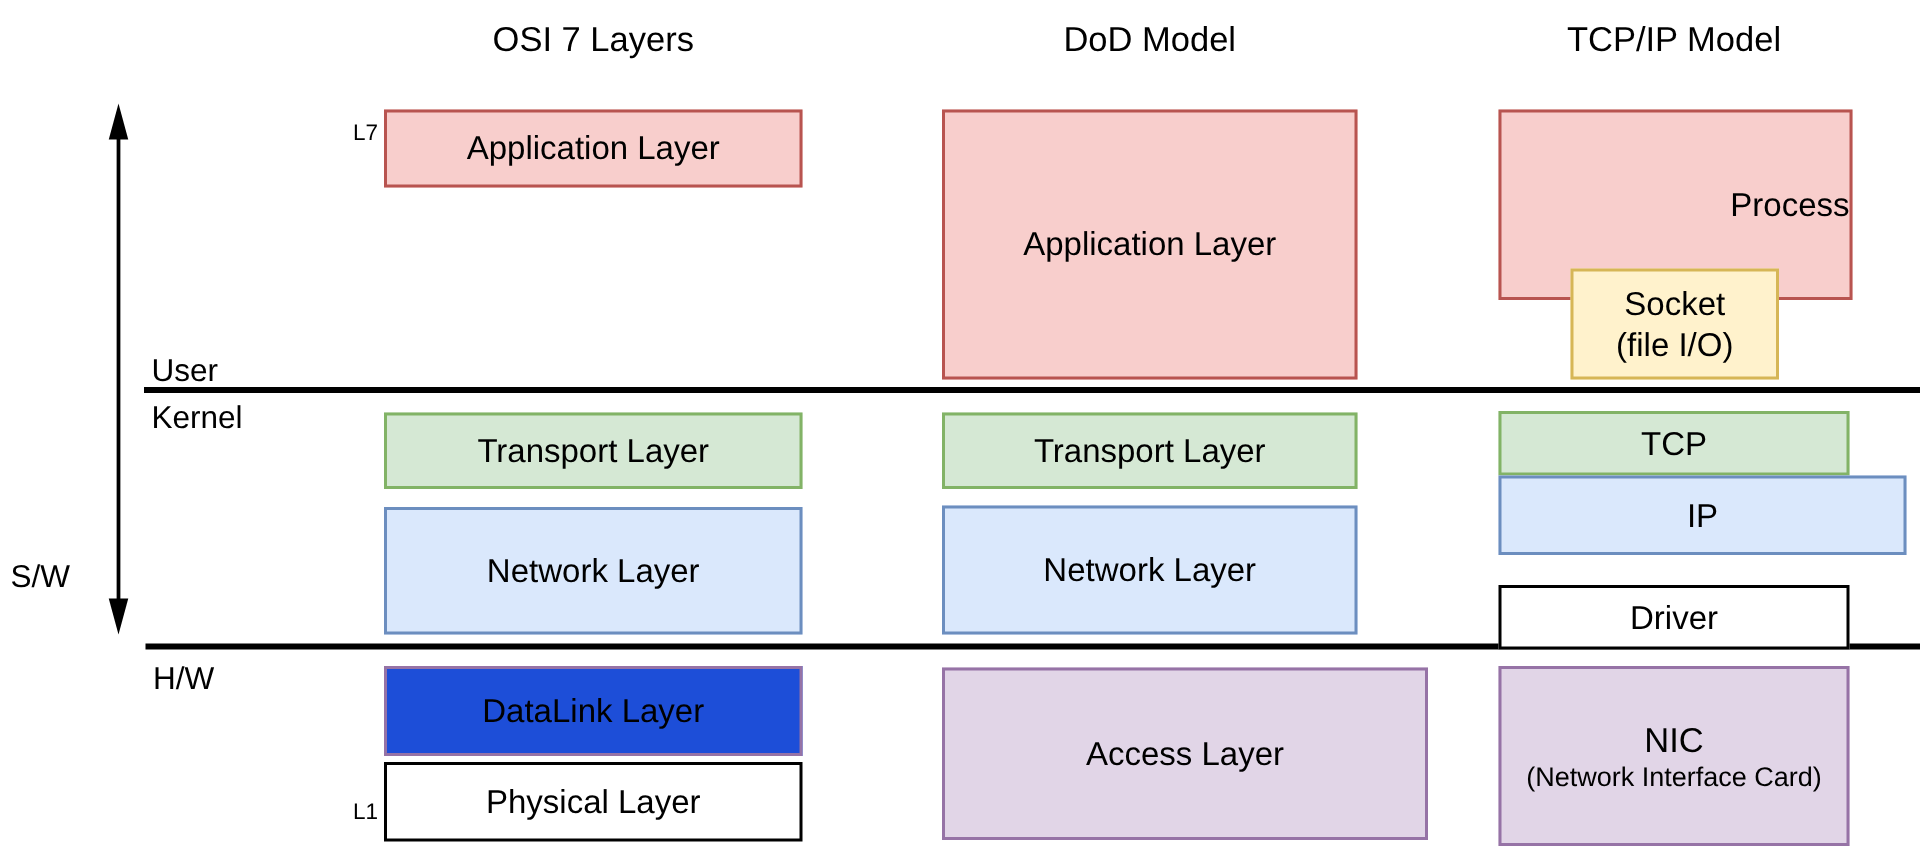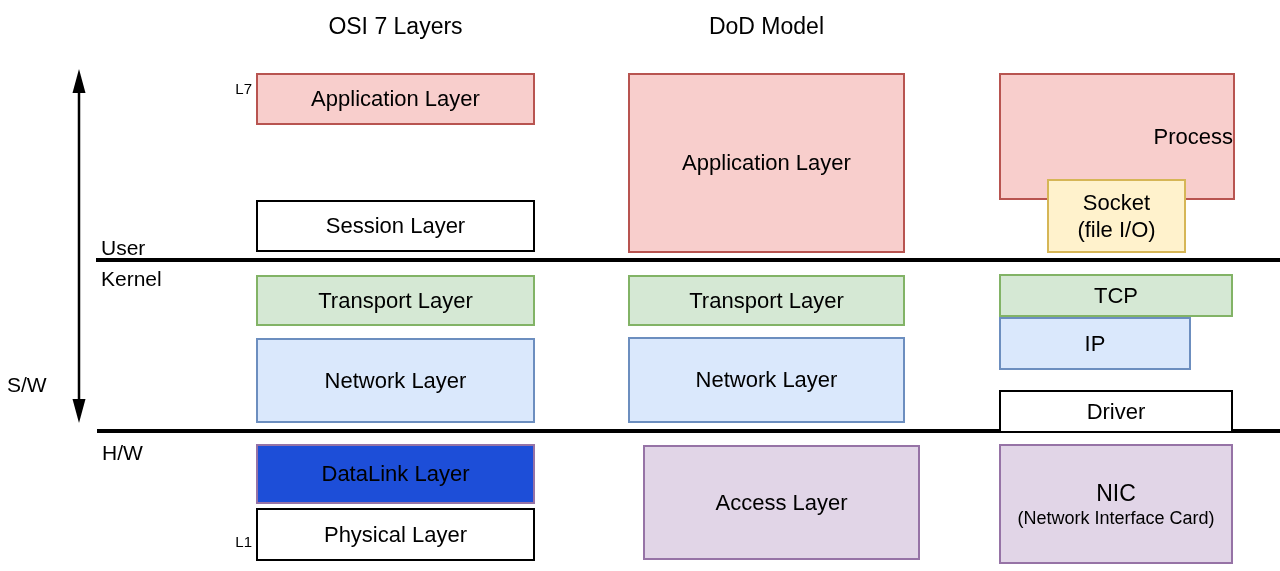--- a/index.html
+++ b/index.html
@@ -54,42 +54,40 @@
   .arrow-svg{position:absolute;}
   .stack{display:flex;flex-direction:column;align-items:center;justify-content:center;}
 </style>
 </head>
 <body>
 
 <div id="canvas">
 
   <div class="col-title" style="left:256px;top:13px;width:279px;">OSI 7 Layers</div>
   <div class="col-title" style="left:628px;top:13px;width:277px;">DoD Model</div>
+  <div class="col-title" style="left:999px;top:13px;width:234px;">TCP/IP Model</div>
 
   <svg class="arrow-svg" style="left:68px;top:67px;" width="22" height="358" viewBox="0 0 22 358">
     <line x1="11" y1="24" x2="11" y2="334" stroke="#000" stroke-width="2.5"></line>
     <polygon points="11,2 4.5,26 17.5,26" fill="#000"></polygon>
     <polygon points="11,356 4.5,332 17.5,332" fill="#000"></polygon>
   </svg>
 
   <div class="side-label" style="left:7px;top:373px;">S/W</div>
   <div class="side-label" style="left:101px;top:236px;">User</div>
   <div class="side-label" style="left:101px;top:267px;">Kernel</div>
   <div class="side-label" style="left:102px;top:441px;">H/W</div>
   <div class="tiny-label" style="left:212px;top:80px;width:40px;">L7</div>
   <div class="tiny-label" style="left:212px;top:533px;width:40px;">L1</div>
 
   <div class="hline" style="left: 96px; top: 258px; width: 1184px; background-color: rgb(0, 0, 0);"></div>
   <div class="hline" style="left: 97px; top: 429px; width: 1183px; background-color: rgb(0, 0, 0);"></div>
 
   <div class="box" style="left: 256px; top: 73px; width: 279px; height: 52px; background-color: rgb(248, 206, 204); border-color: rgb(184, 84, 80);">
     <span>Application Layer</span>
-  </div>
-  <div class="box" style="left: 256px; top: 200px; width: 279px; height: 52px; background-color: rgb(255, 255, 255); border-color: rgb(0, 0, 0);">
-    <span>Session Layer</span>
   </div>
   <div class="box" style="left: 256px; top: 275px; width: 279px; height: 51px; background-color: rgb(213, 232, 212); border-color: rgb(130, 179, 102);">
     <span>Transport Layer</span>
   </div>
   <div class="box" style="left: 256px; top: 338px; width: 279px; height: 85px; background-color: rgb(218, 232, 252); border-color: rgb(108, 142, 191);">
     <span>Network Layer</span>
   </div>
   <div class="box" style="left: 256px; top: 444px; width: 279px; height: 60px; background-color: #1d4ed8; border-color: rgb(150, 115, 166);">
     <span>DataLink Layer</span>
   </div>
@@ -99,35 +97,35 @@
 
   <div class="box" style="left: 628px; top: 73px; width: 277px; height: 180px; background-color: rgb(248, 206, 204); border-color: rgb(184, 84, 80);">
     <span>Application Layer</span>
   </div>
   <div class="box" style="left: 628px; top: 275px; width: 277px; height: 51px; background-color: rgb(213, 232, 212); border-color: rgb(130, 179, 102);">
     <span>Transport Layer</span>
   </div>
   <div class="box" style="left: 628px; top: 337px; width: 277px; height: 86px; background-color: rgb(218, 232, 252); border-color: rgb(108, 142, 191);">
     <span>Network Layer</span>
   </div>
-  <div class="box" style="left: 628px; top: 445px; width: 277px; height: 115px; background-color: rgb(225, 213, 231); border-color: rgb(150, 115, 166); margin-left: 15px;">
+  <div class="box" style="left: 628px; top: 445px; width: 324px; height: 115px; background-color: rgb(225, 213, 231); border-color: rgb(150, 115, 166);">
     <span>Access Layer</span>
   </div>
 
   <div class="box" style="left: 999px; top: 73px; width: 236px; height: 127px; z-index: 1; background-color: rgb(248, 206, 204); border-color: rgb(184, 84, 80); justify-content: flex-end;">
     <span>Process</span>
   </div>
   <div class="box stack" style="left: 1047px; top: 179px; width: 139px; height: 74px; z-index: 2; background-color: rgb(255, 242, 204); border-color: rgb(214, 182, 86);">
     <span>Socket</span>
     <span>(file I/O)</span>
   </div>
   <div class="box" style="left: 999px; top: 274px; width: 234px; height: 43px; background-color: rgb(213, 232, 212); border-color: rgb(130, 179, 102);">
     <span>TCP</span>
   </div>
-  <div class="box" style="left: 999px; top: 317px; width: 192px; height: 53px; background-color: rgb(218, 232, 252); border-color: rgb(108, 142, 191);">
+  <div class="box" style="left: 999px; top: 317px; width: 272px; height: 53px; background-color: rgb(218, 232, 252); border-color: rgb(108, 142, 191);">
     <span>IP</span>
   </div>
   <div class="box" style="left: 999px; top: 390px; width: 234px; height: 43px; z-index: 2; background-color: rgb(255, 255, 255); border-color: rgb(0, 0, 0);">
     <span>Driver</span>
   </div>
   <div class="box stack" style="left: 999px; top: 444px; width: 234px; height: 120px; background-color: rgb(225, 213, 231); border-color: rgb(150, 115, 166);">
     <span style="font-size:23px;">NIC</span>
     <span class="sub">(Network Interface Card)</span>
   </div>
 

